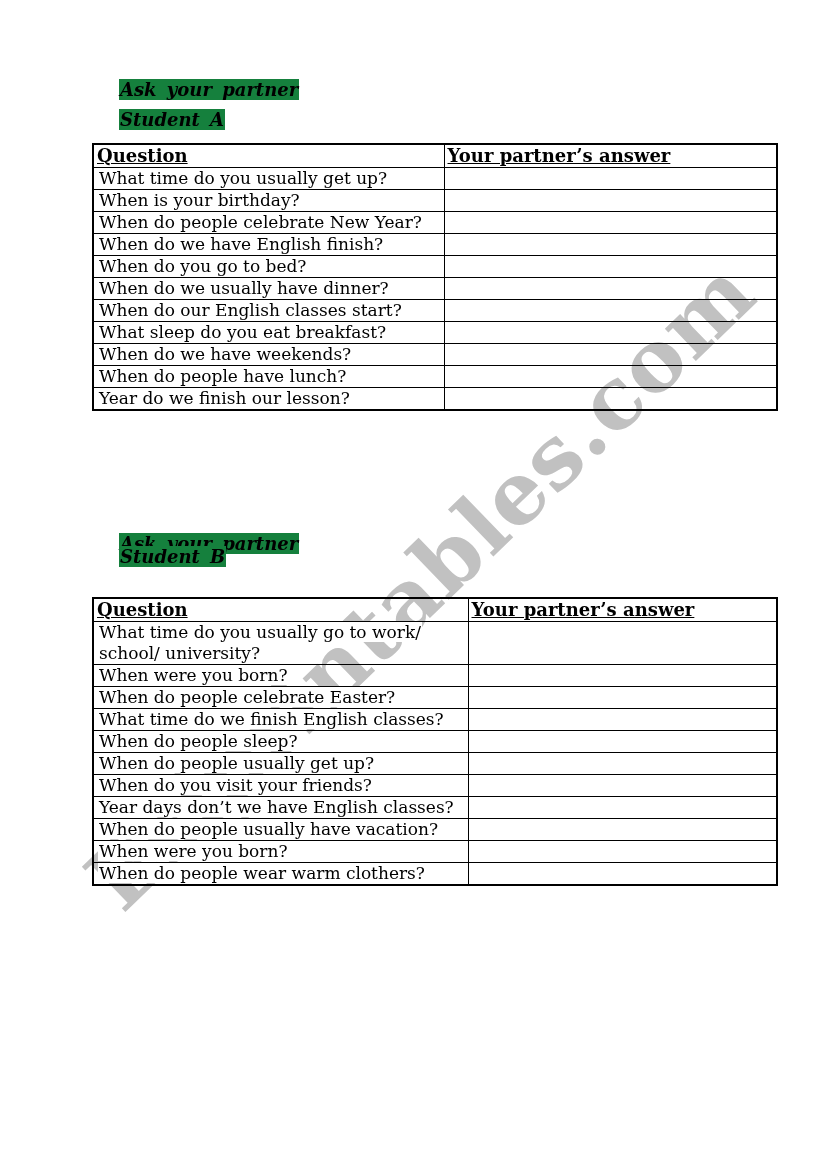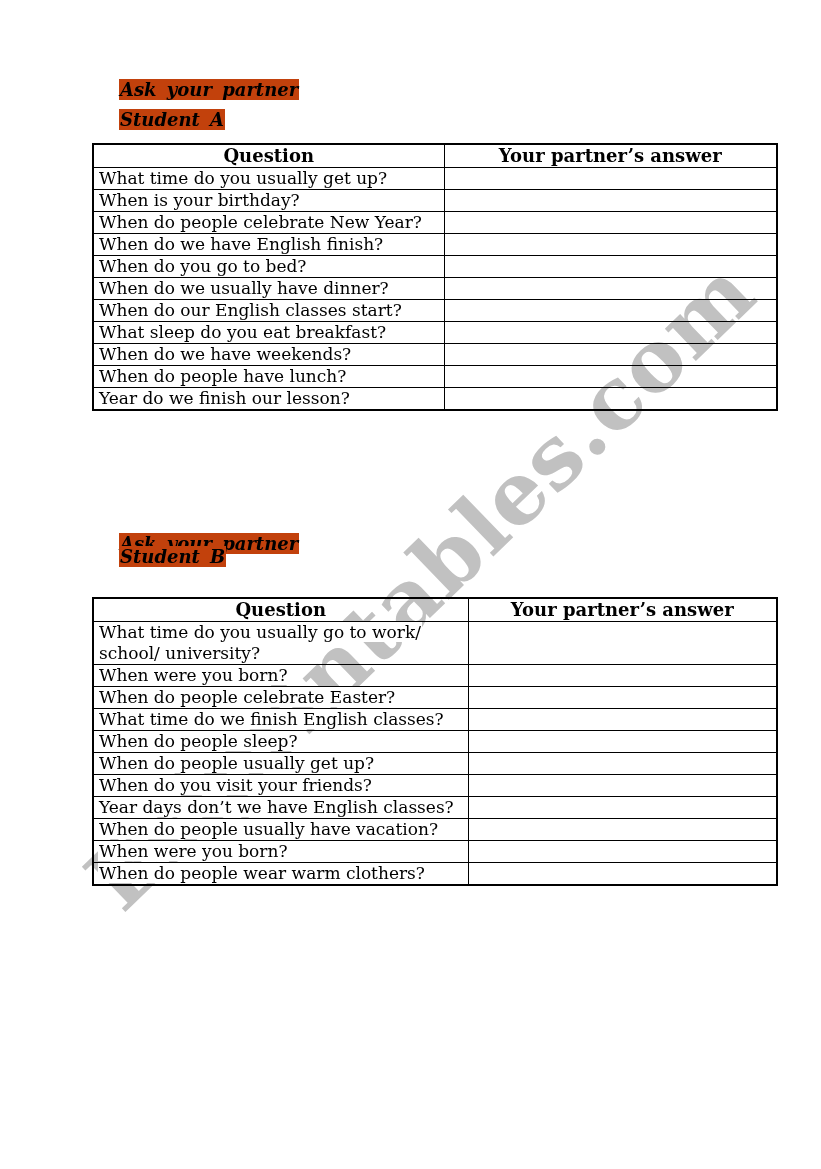--- a/index.html
+++ b/index.html
@@ -29,21 +29,21 @@
   .heading {
     position: absolute;
     left: 119px;
     font-size: 18px;
     font-weight: bold;
     font-style: italic;
     word-spacing: 4px;
     z-index: 2;
     line-height: 20px;
   }
-  .heading .hl { background: #c2410c; }
+  .heading .hl { background: #15803d; }
   .h-ask-a     { top: 80px; }
   .h-student-a { top: 110px; }
   .h-ask-b     { top: 534px; }
   .h-student-b { top: 547px; }
 
   table.qa {
     position: absolute;
     left: 92px;
     width: 684px;
     border-collapse: collapse;
@@ -53,23 +53,24 @@
   }
   .table-a { top: 143px; }
   .table-b { top: 597px; }
   table.qa, table.qa th, table.qa td { border: 1px solid #000000; }
   table.qa { border-width: 2px; }
   table.qa th {
     height: 22px;
     padding: 0 2px;
     font-size: 18px;
     font-weight: bold;
-    text-align: center;
+    text-align: left;
     line-height: 22px;
     background: transparent;
+    text-decoration: underline;
   }
   table.qa td {
     height: 21px;
     padding: 0 2px 0 4px;
     font-size: 17px;
     line-height: 21px;
     vertical-align: top;
     background: transparent;
     overflow: hidden;
     margin-left: 32px;

